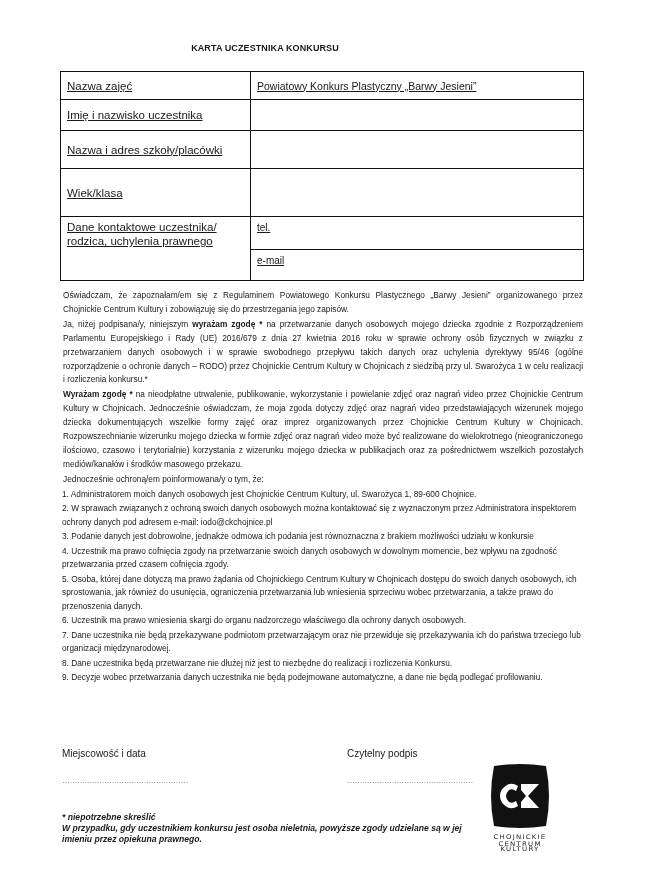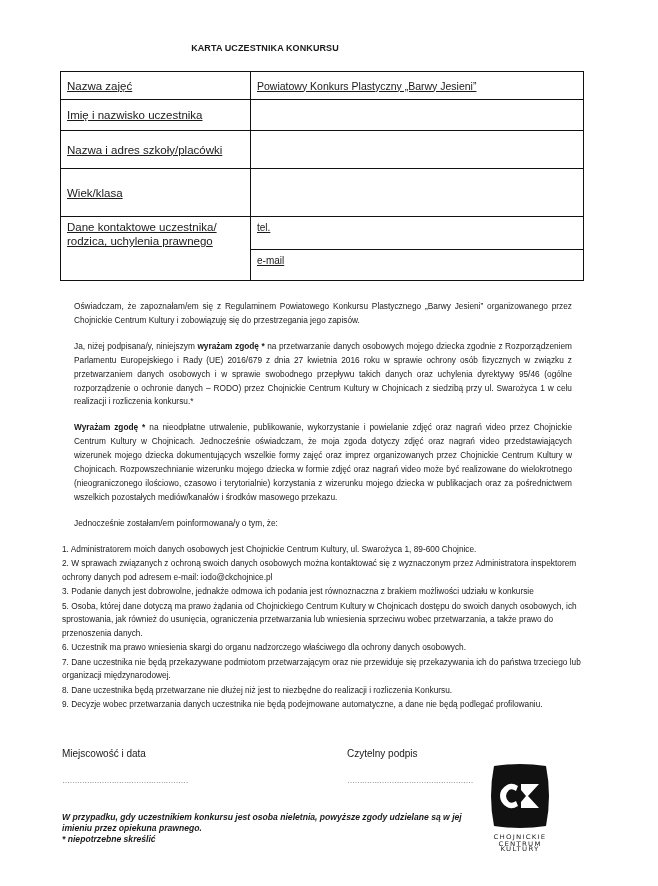--- a/index.html
+++ b/index.html
@@ -9,21 +9,21 @@
            font-size: 9px; font-weight: bold; letter-spacing: 0.1px; }
   table.form { position: absolute; left: 60px; top: 71px; width: 524px; border-collapse: collapse; }
   table.form td { border: 1.4px solid #111; padding: 0 6px; vertical-align: middle; text-decoration: underline; }
   td.lbl { width: 177px; font-size: 11.5px; line-height: 14px; }
   td.val { font-size: 10.5px; }
   td.sub { font-size: 10px; vertical-align: top !important; padding-top: 5px !important; }
   td.lbl-top { vertical-align: top !important; padding-top: 3px !important; }
   .r1 { height: 28px; } .r2 { height: 31px; } .r3 { height: 38px; } .r4 { height: 48px; }
   .r5 { height: 33px; } .r6 { height: 31px; }
   .body { position: absolute; left: 62px; top: 288px; width: 522px; font-size: 8.3px; line-height: 13.9px; }
-  .body p { margin: 12px; text-align: justify; }
+  .body p { margin: 1px; text-align: justify; }
   .body b { font-weight: bold; }
   .list { margin-top: 1px; }
   .list p { text-align: left; margin: 0 0 1px 0; line-height: 13.5px; }
   .sig { position: absolute; top: 748px; font-size: 10px; }
   .dots { position: absolute; top: 776px; font-size: 8px; letter-spacing: -0.6px; color: #555; }
   .foot { position: absolute; left: 62px; top: 812px; font-size: 8.6px; font-style: italic; font-weight: bold; line-height: 11px; }
   .logo { position: absolute; left: 488px; top: 764px; width: 64px; }
   .logo-box { width: 64px; height: 64px; }
   .logo-text { font-size: 7px; letter-spacing: 1.2px; line-height: 6.5px; text-align: center; margin-top: 2px; font-family: "DejaVu Sans", sans-serif; transform: scaleY(0.9); }
 </style>
@@ -57,41 +57,42 @@
   <tr class="r6">
     <td class="sub">e-mail</td>
   </tr>
 </tbody>
   </table>
 
 <div class="body">
   <p>Oświadczam, że zapoznałam/em się z Regulaminem Powiatowego Konkursu Plastycznego „Barwy Jesieni” organizowanego przez Chojnickie Centrum Kultury i zobowiązuję się do przestrzegania jego zapisów.</p>
   <p><span> Ja, niżej podpisana/y, niniejszym </span><b>wyrażam zgodę *</b><span> na przetwarzanie danych osobowych mojego dziecka zgodnie z Rozporządzeniem Parlamentu Europejskiego i Rady (UE) 2016/679 z dnia 27 kwietnia 2016 roku w sprawie ochrony osób fizycznych w związku z przetwarzaniem danych osobowych i w sprawie swobodnego przepływu takich danych oraz uchylenia dyrektywy 95/46 (ogólne rozporządzenie o ochronie danych – RODO) przez Chojnickie Centrum Kultury w Chojnicach z siedzibą przy  ul. Swarożyca 1 w celu realizacji i rozliczenia konkursu.*</span></p>
   <p><b>Wyrażam zgodę *</b><span> na nieodpłatne utrwalenie, publikowanie, wykorzystanie i powielanie zdjęć oraz nagrań video przez Chojnickie Centrum Kultury w Chojnicach. Jednocześnie oświadczam, że moja zgoda dotyczy zdjęć oraz nagrań video przedstawiających wizerunek mojego dziecka dokumentujących wszelkie formy zajęć oraz imprez organizowanych przez Chojnickie Centrum Kultury w Chojnicach. Rozpowszechnianie wizerunku mojego dziecka w formie zdjęć oraz nagrań video może być realizowane do wielokrotnego (nieograniczonego ilościowo, czasowo i terytorialnie) korzystania z wizerunku mojego dziecka w publikacjach oraz za pośrednictwem wszelkich pozostałych mediów/kanałów i środków masowego przekazu.</span></p>
-  <p style="text-align:left">Jednocześnie zostałam/em poinformowana/y o tym, że:</p>
+  <p style="text-align:left">Jednocześnie ochroną/em poinformowana/y o tym, że:</p>
   <div class="list">
     <p>1. Administratorem moich danych osobowych jest Chojnickie Centrum Kultury, ul. Swarożyca 1, 89-600 Chojnice.</p>
     <p>2. W sprawach związanych z ochroną swoich danych osobowych można kontaktować się z wyznaczonym przez Administratora inspektorem ochrony danych pod adresem e-mail: iodo@ckchojnice.pl</p>
     <p>3. Podanie danych jest dobrowolne, jednakże odmowa ich podania jest równoznaczna z brakiem możliwości udziału w konkursie</p>
+    <p>4. Uczestnik ma prawo cofnięcia zgody na przetwarzanie swoich danych osobowych w dowolnym momencie, bez wpływu na zgodność przetwarzania przed czasem cofnięcia zgody.</p>
     <p>5. Osoba, której dane dotyczą ma prawo żądania od Chojnickiego Centrum Kultury w Chojnicach dostępu do swoich danych osobowych, ich sprostowania, jak również do usunięcia, ograniczenia przetwarzania lub wniesienia sprzeciwu wobec przetwarzania, a także prawo do przenoszenia danych.</p>
     <p>6. Uczestnik ma prawo wniesienia skargi do organu nadzorczego właściwego dla ochrony danych osobowych.</p>
     <p>7. Dane uczestnika nie będą przekazywane podmiotom przetwarzającym oraz nie przewiduje się przekazywania ich do państwa trzeciego lub organizacji międzynarodowej.</p>
     <p>8. Dane uczestnika będą przetwarzane nie dłużej niż jest to niezbędne do realizacji i rozliczenia Konkursu.</p>
     <p>9. Decyzje wobec przetwarzania danych uczestnika nie będą podejmowane automatyczne, a dane nie będą podlegać profilowaniu.</p>
   </div>
 </div>
 
 <div class="sig" style="left:62px">Miejscowość i data</div>
 <div class="sig" style="left:347px">Czytelny podpis</div>
 <div class="dots" style="left:62px">……………………………………………</div>
 <div class="dots" style="left:347px">……………………………………………</div>
 
 <div class="foot">
+  <div style="font-weight:bold">* niepotrzebne skreślić</div>
   <div style="width:420px">W przypadku, gdy uczestnikiem konkursu jest osoba nieletnia, powyższe zgody udzielane są w jej imieniu przez opiekuna prawnego.</div>
-  <div style="font-weight:bold">* niepotrzebne skreślić</div>
 </div>
 
 <div class="logo">
   <svg class="logo-box" viewBox="0 0 64 64">
     <path d="M6 2 Q32 -2 58 2 Q64 32 58 62 Q32 66 6 62 Q0 32 6 2 Z" fill="#111"></path>
     <path d="M30 22 Q24 18 19 21 Q12 25 12 32 Q12 39 19 43 Q24 46 30 42 L28 37 Q24 40 21 38 Q18 35 18 32 Q18 29 21 26 Q24 24 28 27 Z" fill="#fff"></path>
     <path d="M33 20 L51 20 L40 32 L51 44 L33 44 L33 38 L38 32 L33 26 Z" fill="#fff"></path>
   </svg>
   <div class="logo-text">
     <div>CHOJNICKIE</div>

